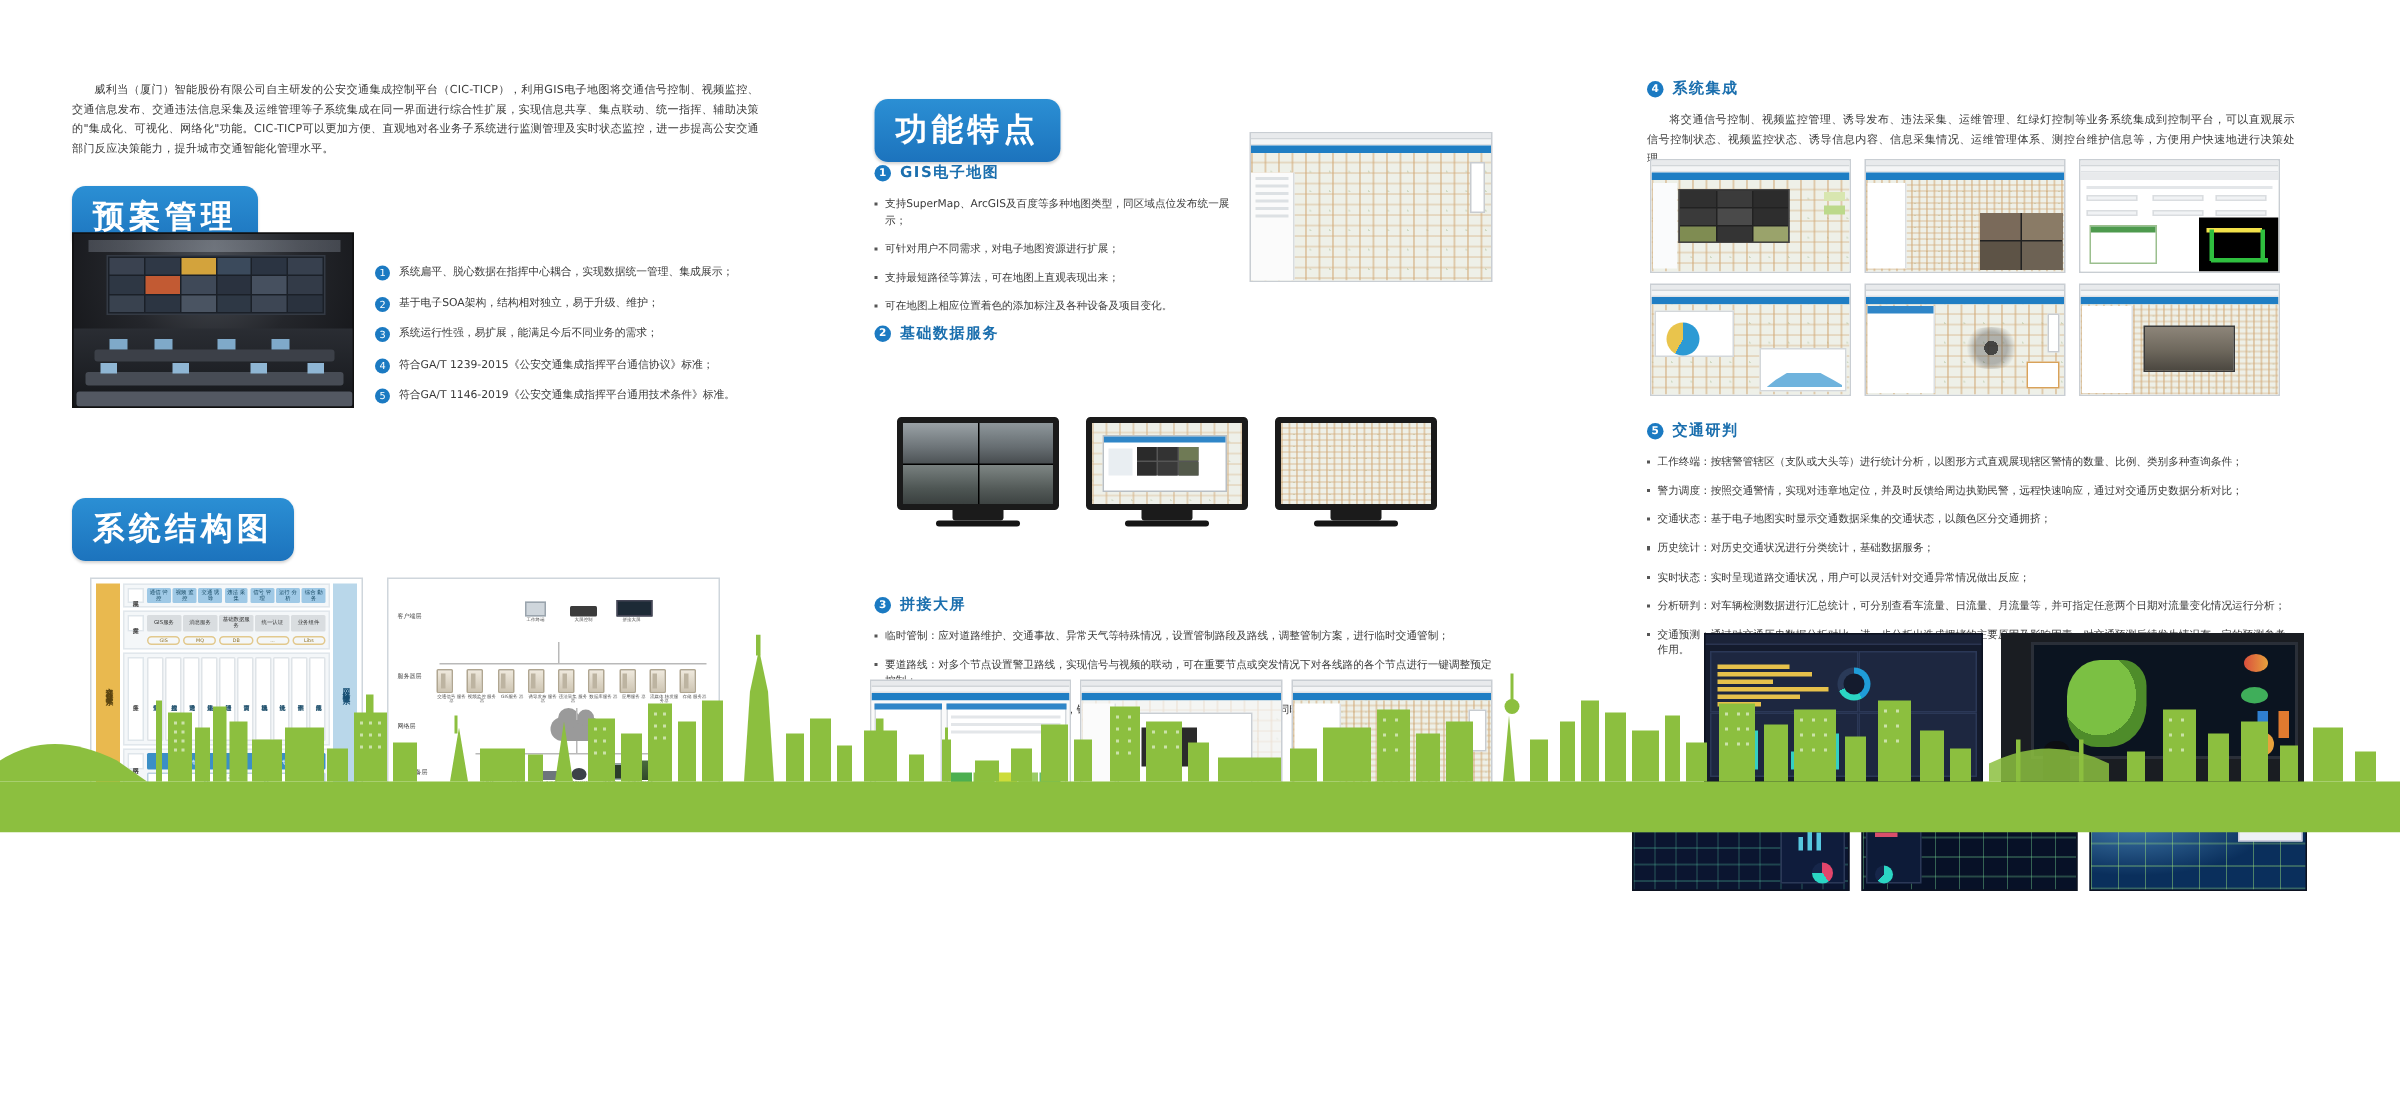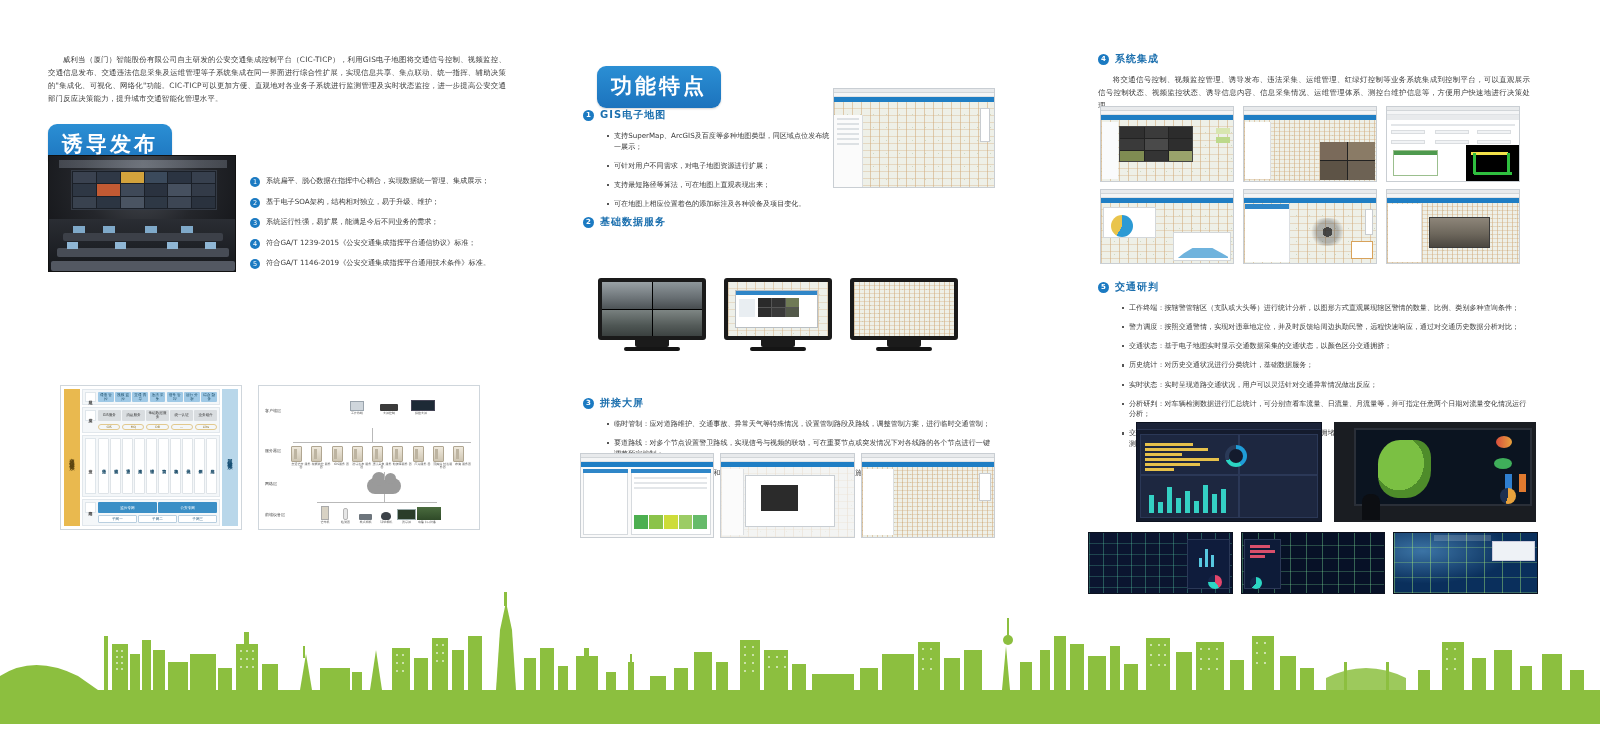--- a/index.html
+++ b/index.html
@@ -2,21 +2,21 @@
 <html><head>
 <meta charset="utf-8">
 <style>
   * { box-sizing: border-box; margin: 0; padding: 0; }
   html, body {
     width: 1600px; height: 732px;
     background: #ffffff;
     font-family: "DejaVu Sans", "Liberation Sans", sans-serif;
     overflow: hidden;
   }
-  #page { position: relative; width: 1600px; height: 724px; background: #fff; }
+  #page { position: relative; width: 1600px; height: 555px; background: #fff; }
 
   
   .para {
     font-size: 7.4px; line-height: 1.75; color: #3a3a3a;
     text-align: justify; letter-spacing: .2px;
   }
   .indent { text-indent: 2em; }
 
   
   .pill {
@@ -44,21 +44,21 @@
   .num-list li { display: flex; align-items: flex-start; gap: 6px; margin-bottom: 9.5px; }
   .num-list .badge {
     width: 10px; height: 10px; border-radius: 50%;
     background: #1b7ac2; color: #fff;
     font-size: 6.5px; line-height: 10px; text-align: center;
     flex: 0 0 auto; margin-top: 1px;
   }
   .num-list .txt { font-size: 7.2px; color: #3a3a3a; line-height: 1.4; }
 
   
-  .dot-list { list-style: none; margin-left: 24px; }
+  .dot-list { list-style: none; }
   .dot-list li { position: relative; padding-left: 7px; margin-bottom: 8.5px;
                  font-size: 7.1px; color: #3a3a3a; line-height: 1.5; }
   .dot-list li:before {
     content: ""; position: absolute; left: 0; top: 4px;
     width: 2.2px; height: 2.2px; background: #555;
   }
 
   
   .abs { position: absolute; }
 
@@ -120,21 +120,21 @@
   .srv:after { content:""; position:absolute; left:1.5px; top:2px; width:3px; height:10px;
                background:#bdb4a1; }
   .srv-cap { font-size: 3px; color: #555; text-align: center; width: 20px; margin-top: 1px;
              line-height: 1.1; }
   .cloud { width: 34px; height: 16px; background: #9a9a9a; border-radius: 10px; position: relative; }
   .cloud:before, .cloud:after { content:""; position:absolute; background:#9a9a9a; border-radius:50%; }
   .cloud:before { width:14px; height:14px; left:5px; top:-6px; }
   .cloud:after  { width:11px; height:11px; right:5px; top:-5px; }
 
   
-  #pill-features { left: 597px; top: 66px; }
+  #pill-features { left: 583px; top: 66px; }
   #m-sec1 { left: 583px; top: 108px; width: 248px; }
   #shot-gis { left: 833px; top: 88px; width: 162px; height: 100px; }
   #m-sec2 { left: 583px; top: 215px; width: 412px; }
   #monitors { left: 598px; top: 278px; width: 360px; height: 88px; display: flex; gap: 18px; }
   #m-sec3 { left: 583px; top: 396px; width: 412px; }
   #shots-mid { left: 580px; top: 453px; width: 415px; height: 85px; display: flex; gap: 6px; }
 
   
   .monitor { width: 108px; }
   .monitor .screen { width: 108px; height: 62px; background: #111; border: 4px solid #1a1a1a;
@@ -188,21 +188,21 @@
   #skyline { position: absolute; left: 0; bottom: 0; width: 1600px; height: 132px; }
 </style>
 </head>
 <body>
 
 <div id="page">
 
   <div class="abs para indent" id="left-intro">威利当（厦门）智能股份有限公司自主研发的公安交通集成控制平台（CIC-TICP），利用GIS电子地图将交通信号控制、视频监控、交通信息发布、交通违法信息采集及运维管理等子系统集成在同一界面进行综合性扩展，实现信息共享、集点联动、统一指挥、辅助决策的"集成化、可视化、网络化"功能。CIC-TICP可以更加方便、直观地对各业务子系统进行监测管理及实时状态监控，进一步提高公安交通部门反应决策能力，提升城市交通智能化管理水平。</div>
 
   <div class="abs" id="pill-advantage">
-    <span class="pill">诱导发布</span>
+    <span class="pill">预案管理</span>
   </div>
 
   <div class="abs" id="photo-controlroom">
     <div style="position:absolute;inset:0;background:
          radial-gradient(ellipse at 50% 18%, #4a4e55 0%, #24262b 45%, #101114 100%);"></div>
 
     <div style="position:absolute;left:22px;top:14px;width:146px;height:40px;background:#1b2028;
                 border:1px solid #343a44;display:grid;grid-template-columns:repeat(6,1fr);
                 grid-template-rows:repeat(3,1fr);gap:1px;padding:1px;">
       <span style="background:#3a4250"></span>
@@ -263,20 +263,23 @@
     <li>
       <span class="badge">4</span>
       <span class="txt">符合GA/T 1239-2015《公安交通集成指挥平台通信协议》标准；</span>
     </li>
     <li>
       <span class="badge">5</span>
       <span class="txt">符合GA/T 1146-2019《公安交通集成指挥平台通用技术条件》标准。</span>
     </li>
   </ul>
 
+  <div class="abs" id="pill-structure">
+    <span class="pill">系统结构图</span>
+  </div>
 
   <div class="abs" id="diagram-wrap">
 
     <div class="arch">
       <div class="arch-side">交通行业标准体系</div>
       <div class="arch-core">
 
         <div class="arch-row">
           <div class="rlabel">展现层</div>
           <div class="arch-cells">

